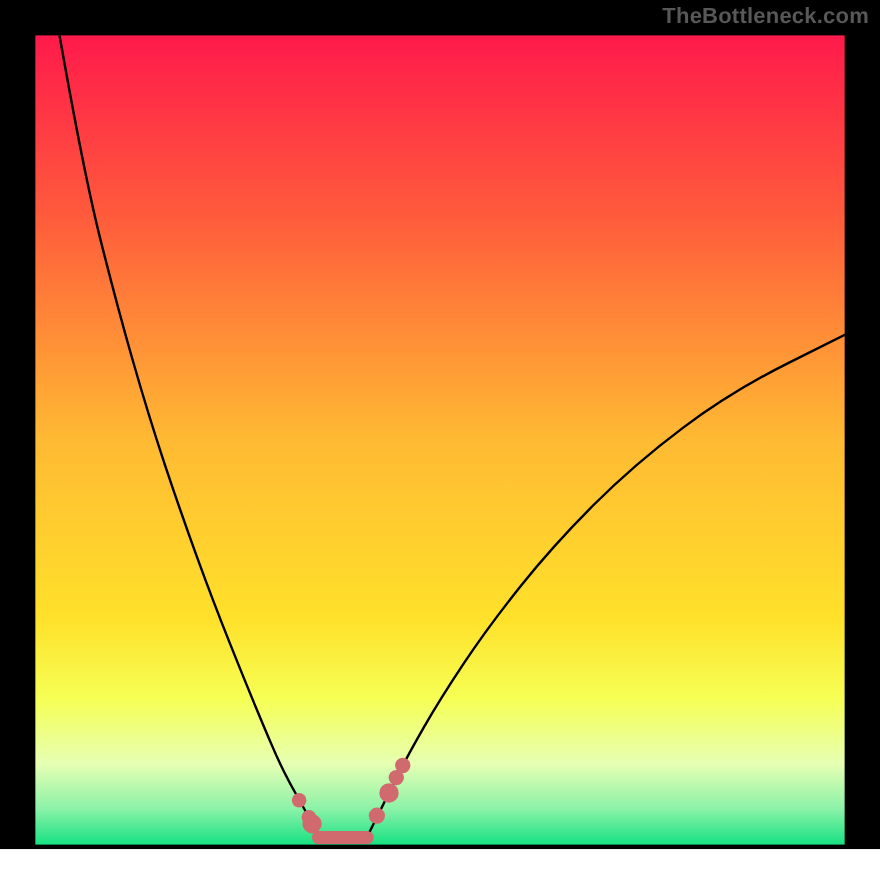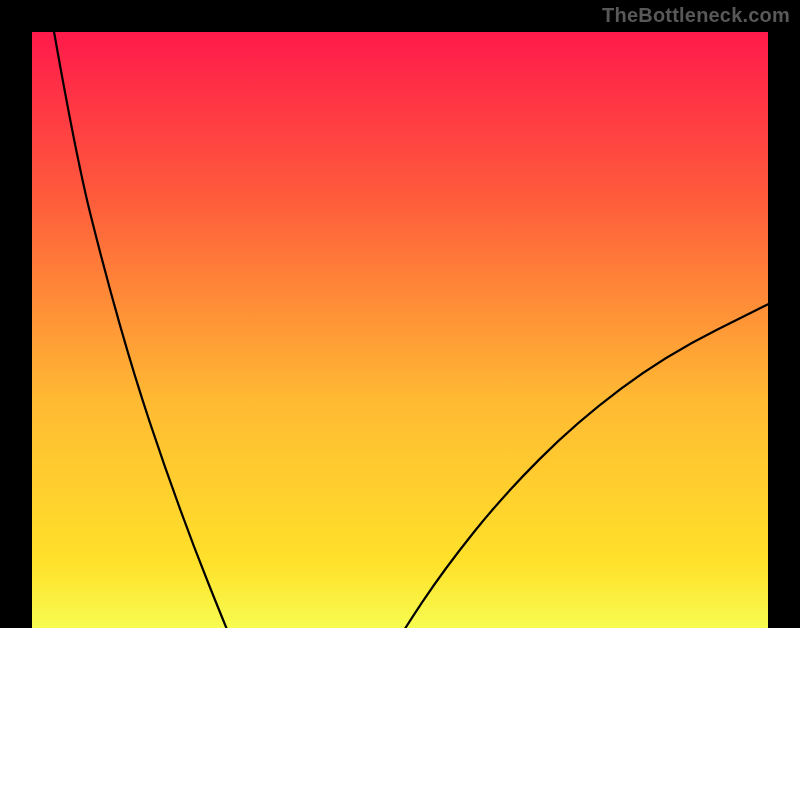--- a/index.html
+++ b/index.html
@@ -4,21 +4,21 @@
 <style>
   body {
     margin: 0;
     padding: 0;
     background: #fff;
     font-family: Arial, Helvetica, sans-serif;
   }
   .stage {
     position: relative;
     width: 800px;
-    height: 628px;
+    height: 772px;
     background: #000;
     overflow: hidden;
   }
   .watermark {
     position: absolute;
     top: 4px;
     right: 10px;
     color: #585858;
     font-size: 20px;
     font-weight: 600;

